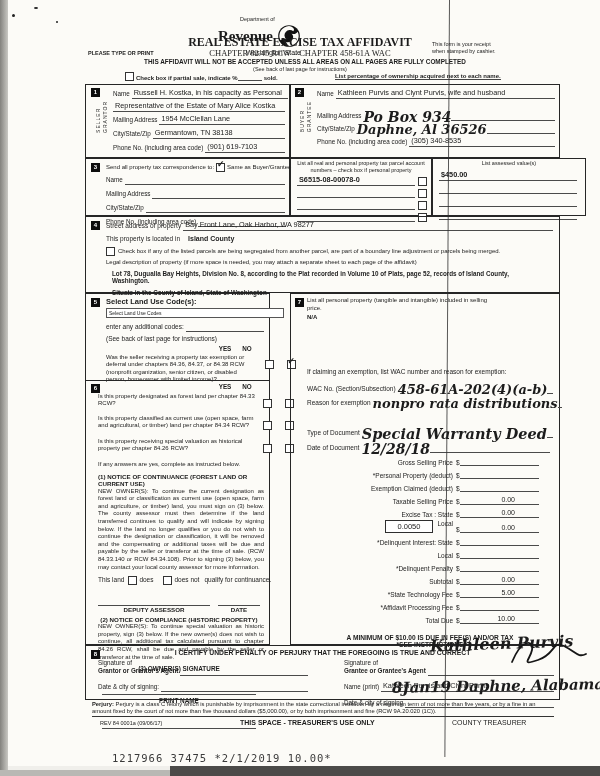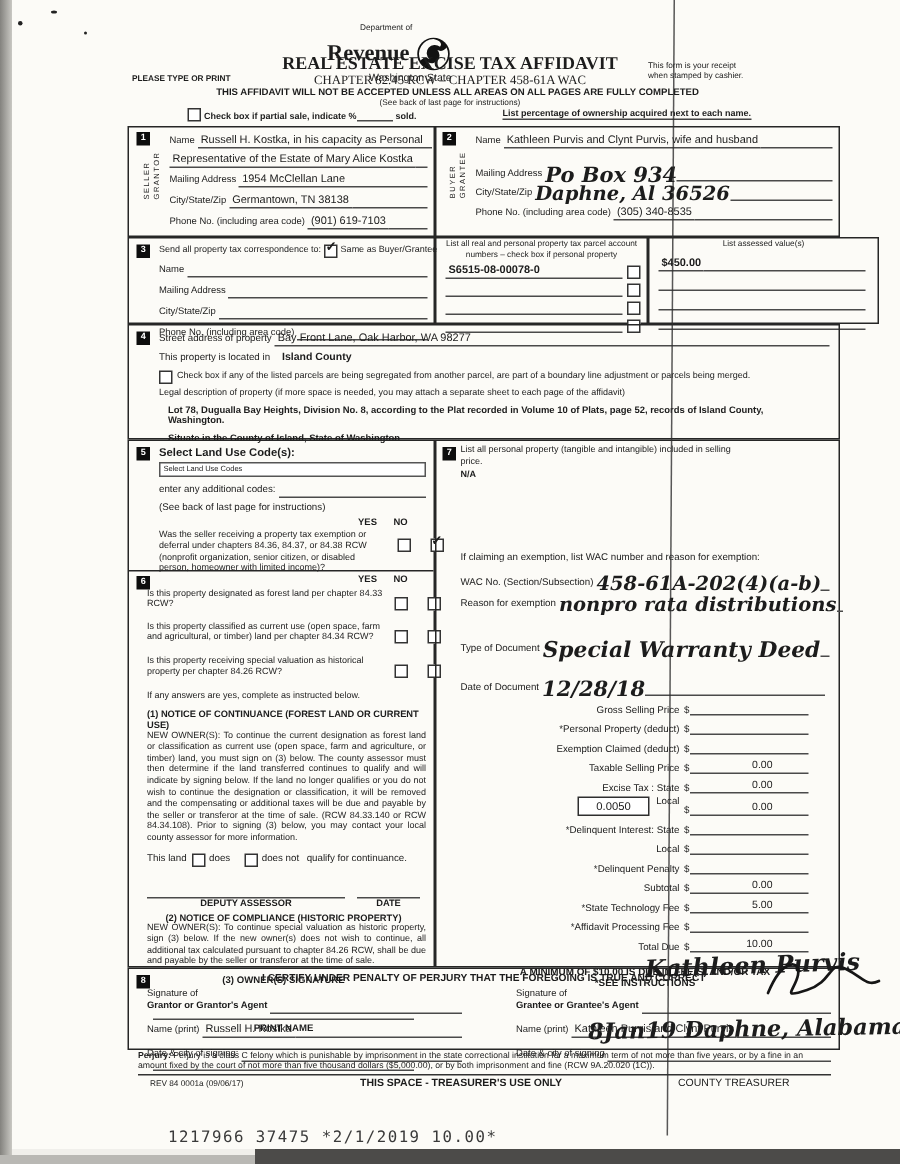--- a/index.html
+++ b/index.html
@@ -229,21 +229,21 @@
       <div class="fr" style="margin-top:3px;">
           <span class="cb"></span>
           <span class="small" style="padding-left:3px;">Check box if any of the listed parcels are being segregated from another parcel, are part of a boundary line adjustment or parcels being merged.</span>
         </div>
       <div class="small" style="margin-top:3px;">Legal description of property (if more space is needed, you may attach a separate sheet to each page of the affidavit)</div>
       <div class="small" style="margin-top:3px;padding-left:6px;width:420px;font-weight:bold;font-size:6.3px;">Lot 78, Dugualla Bay Heights, Division No. 8, according to the Plat recorded in Volume 10 of Plats, page 52, records of Island County, Washington.</div>
       <div class="small" style="margin-top:4px;padding-left:6px;font-weight:bold;font-size:6.3px;">Situate in the County of Island, State of Washington</div>
     </div>
   </div>
 
-  <div class="cell" style="left:85px;top:293px;width:205px;height:352px;">
+  <div class="cell" style="left:85px;top:293px;width:185px;height:352px;">
     <div class="numbox" style="left:5px;top:4px;">5</div>
     <div style="position:absolute;left:20px;top:3px;right:5px;">
       <div class="b" style="font-size:7.5px;">Select Land Use Code(s):</div>
       <div style="border:1px solid #555;margin-top:2px;width:172px;padding:1px 2px;font-size:5px;background:#fff;">Select Land Use Codes</div>
       <div class="fr" style="margin-top:4px;font-size:6.5px;">
           <span class="lbl">enter any additional codes:</span>
           <span class="fill"></span>
         </div>
       <div style="font-size:6.5px;margin-top:3px;">(See back of last page for instructions)</div>
       <div class="yn" style="margin-top:3px;">
@@ -325,21 +325,21 @@
           <span class="lbl">Reason for exemption</span>
           <span class="hw" style="font-size:13px;">nonpro rata distributions</span>
           <span class="fill"></span>
         </div>
 
       <div class="fr" style="margin-top:14px;height:16px;font-size:6.5px;">
           <span class="lbl">Type of Document</span>
           <span class="hw" style="font-size:14.5px;">Special Warranty Deed</span>
           <span class="fill"></span>
         </div>
-      <div class="fr" style="margin-top:13px;height:13px;font-size:6.5px;">
+      <div class="fr" style="margin-top:2px;height:13px;font-size:6.5px;">
           <span class="lbl">Date of Document</span>
           <span class="hw" style="font-size:14px;">12/28/18</span>
           <span class="fill" style="max-width:120px;"></span>
         </div>
 
       <div class="mrow">
           <span class="mlabel">Gross Selling Price</span>
           <span>$</span>
           <span class="mline">
             <span class="mval"></span>
@@ -440,25 +440,20 @@
 
   <div class="cell" style="left:85px;top:645px;width:475px;height:55px;">
     <div class="numbox" style="left:5px;top:4px;">8</div>
     <div class="b ctr" style="font-size:6.8px;padding-top:3px;">I CERTIFY UNDER PENALTY OF PERJURY THAT THE FOREGOING IS TRUE AND CORRECT</div>
     <div style="position:absolute;left:12px;top:13px;width:210px;">
       <div style="font-size:6.3px;">Signature of</div>
       <div class="fr">
           <span class="lbl b">Grantor or Grantor's Agent</span>
           <span class="fill"></span>
         </div>
-      <div class="fr" style="margin-top:5px;">
-          <span class="lbl">Name (print)</span>
-          <span class="typed">Russell H. Kostka</span>
-          <span class="fill"></span>
-        </div>
       <div class="fr" style="margin-top:6px;">
           <span class="lbl">Date &amp; city of signing:</span>
           <span class="fill"></span>
         </div>
     </div>
     <div style="position:absolute;left:258px;top:13px;width:210px;">
       <div style="font-size:6.3px;">Signature of</div>
       <div class="fr">
           <span class="lbl b">Grantee or Grantee's Agent</span>
           <span class="fill"></span>

